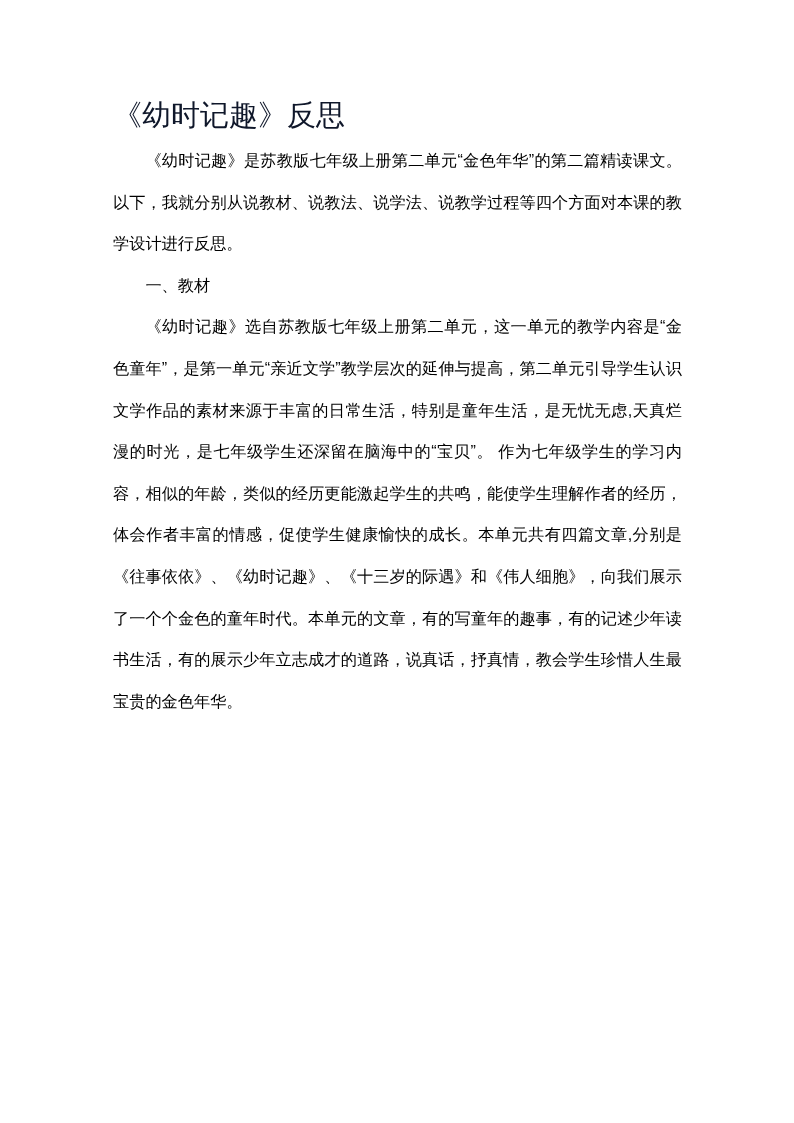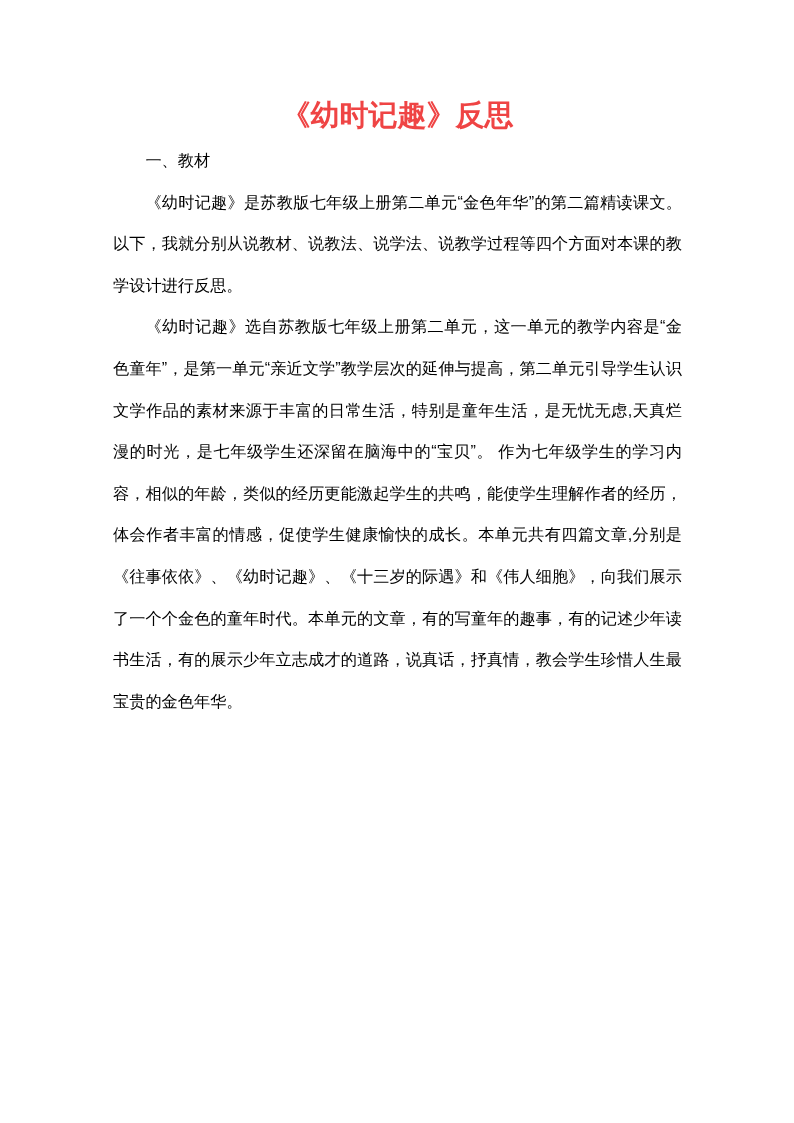--- a/index.html
+++ b/index.html
@@ -15,25 +15,25 @@
     background: #ffffff;
     box-sizing: border-box;
     padding: 92px 112px 0 113px;
     font-family: "Liberation Sans", "DejaVu Sans", sans-serif;
     color: #000000;
     overflow: hidden;
   }
   .doc-title {
     margin: 0 0 2px 0;
     font-size: 29px;
-    font-weight: bold;
-    text-align: center;
+    font-weight: normal;
+    text-align: left;
     line-height: 46px;
     letter-spacing: 0;
-    color: #ef4444;
+    color: #0f172a;
   }
   .para {
     margin: 0;
     font-size: 16.2px;
     line-height: 41.6px;
     text-align: justify;
     text-indent: 2em;
     font-weight: 400;
     color: #000000;
     word-break: normal;
@@ -44,20 +44,20 @@
     font-weight: 400;
   }
 </style>
 </head>
 <body>
 
 <div class="page">
 
   <h1 class="doc-title">《幼时记趣》反思</h1>
 
+  <p class="para">《幼时记趣》是苏教版七年级上册第二单元“金色年华”的第二篇精读课文。以下，我就分别从说教材、说教法、说学法、说教学过程等四个方面对本课的教学设计进行反思。</p>
+
   <p class="para section-heading">一、教材</p>
-
-  <p class="para">《幼时记趣》是苏教版七年级上册第二单元“金色年华”的第二篇精读课文。以下，我就分别从说教材、说教法、说学法、说教学过程等四个方面对本课的教学设计进行反思。</p>
 
   <p class="para">《幼时记趣》选自苏教版七年级上册第二单元，这一单元的教学内容是“金色童年”，是第一单元“亲近文学”教学层次的延伸与提高，第二单元引导学生认识文学作品的素材来源于丰富的日常生活，特别是童年生活，是无忧无虑,天真烂漫的时光，是七年级学生还深留在脑海中的“宝贝”。 作为七年级学生的学习内容，相似的年龄，类似的经历更能激起学生的共鸣，能使学生理解作者的经历，体会作者丰富的情感，促使学生健康愉快的成长。本单元共有四篇文章,分别是《往事依依》、《幼时记趣》、《十三岁的际遇》和《伟人细胞》，向我们展示了一个个金色的童年时代。本单元的文章，有的写童年的趣事，有的记述少年读书生活，有的展示少年立志成才的道路，说真话，抒真情，教会学生珍惜人生最宝贵的金色年华。</p>
 
 
 </div>
 
 </body></html>

